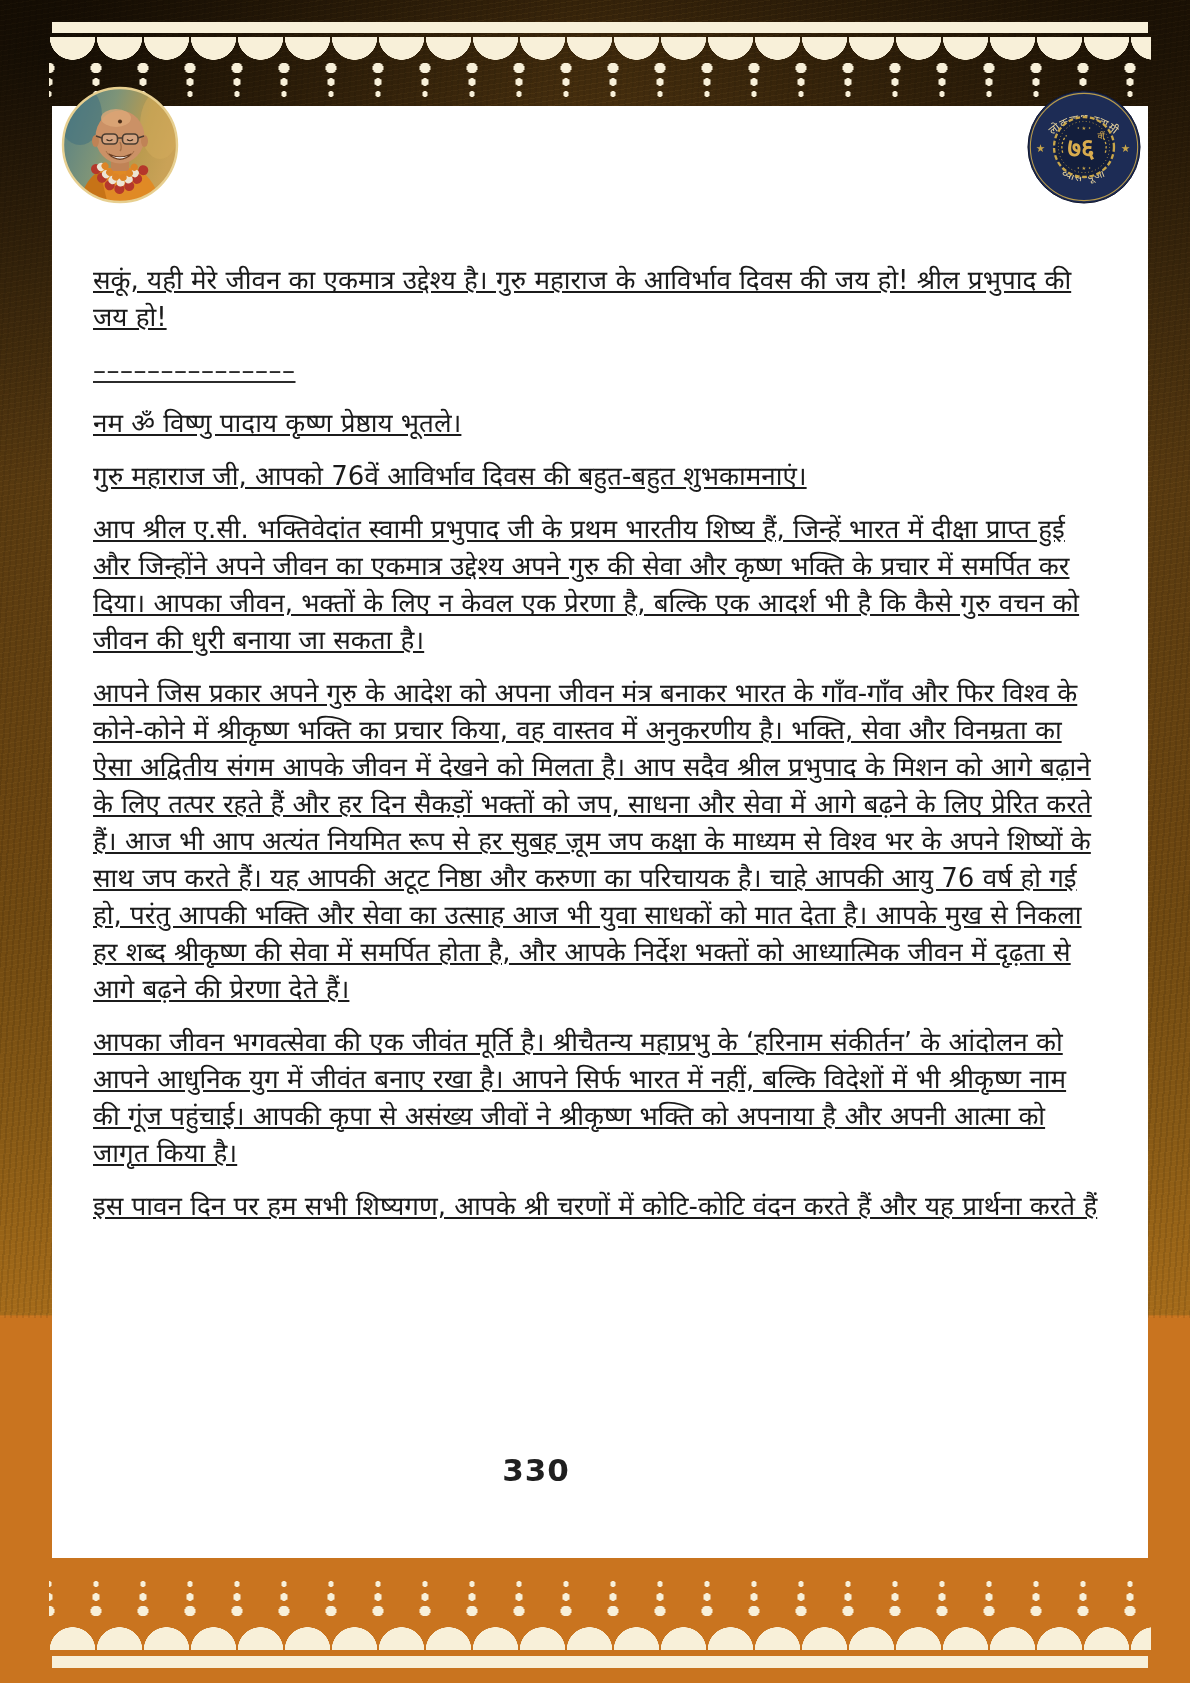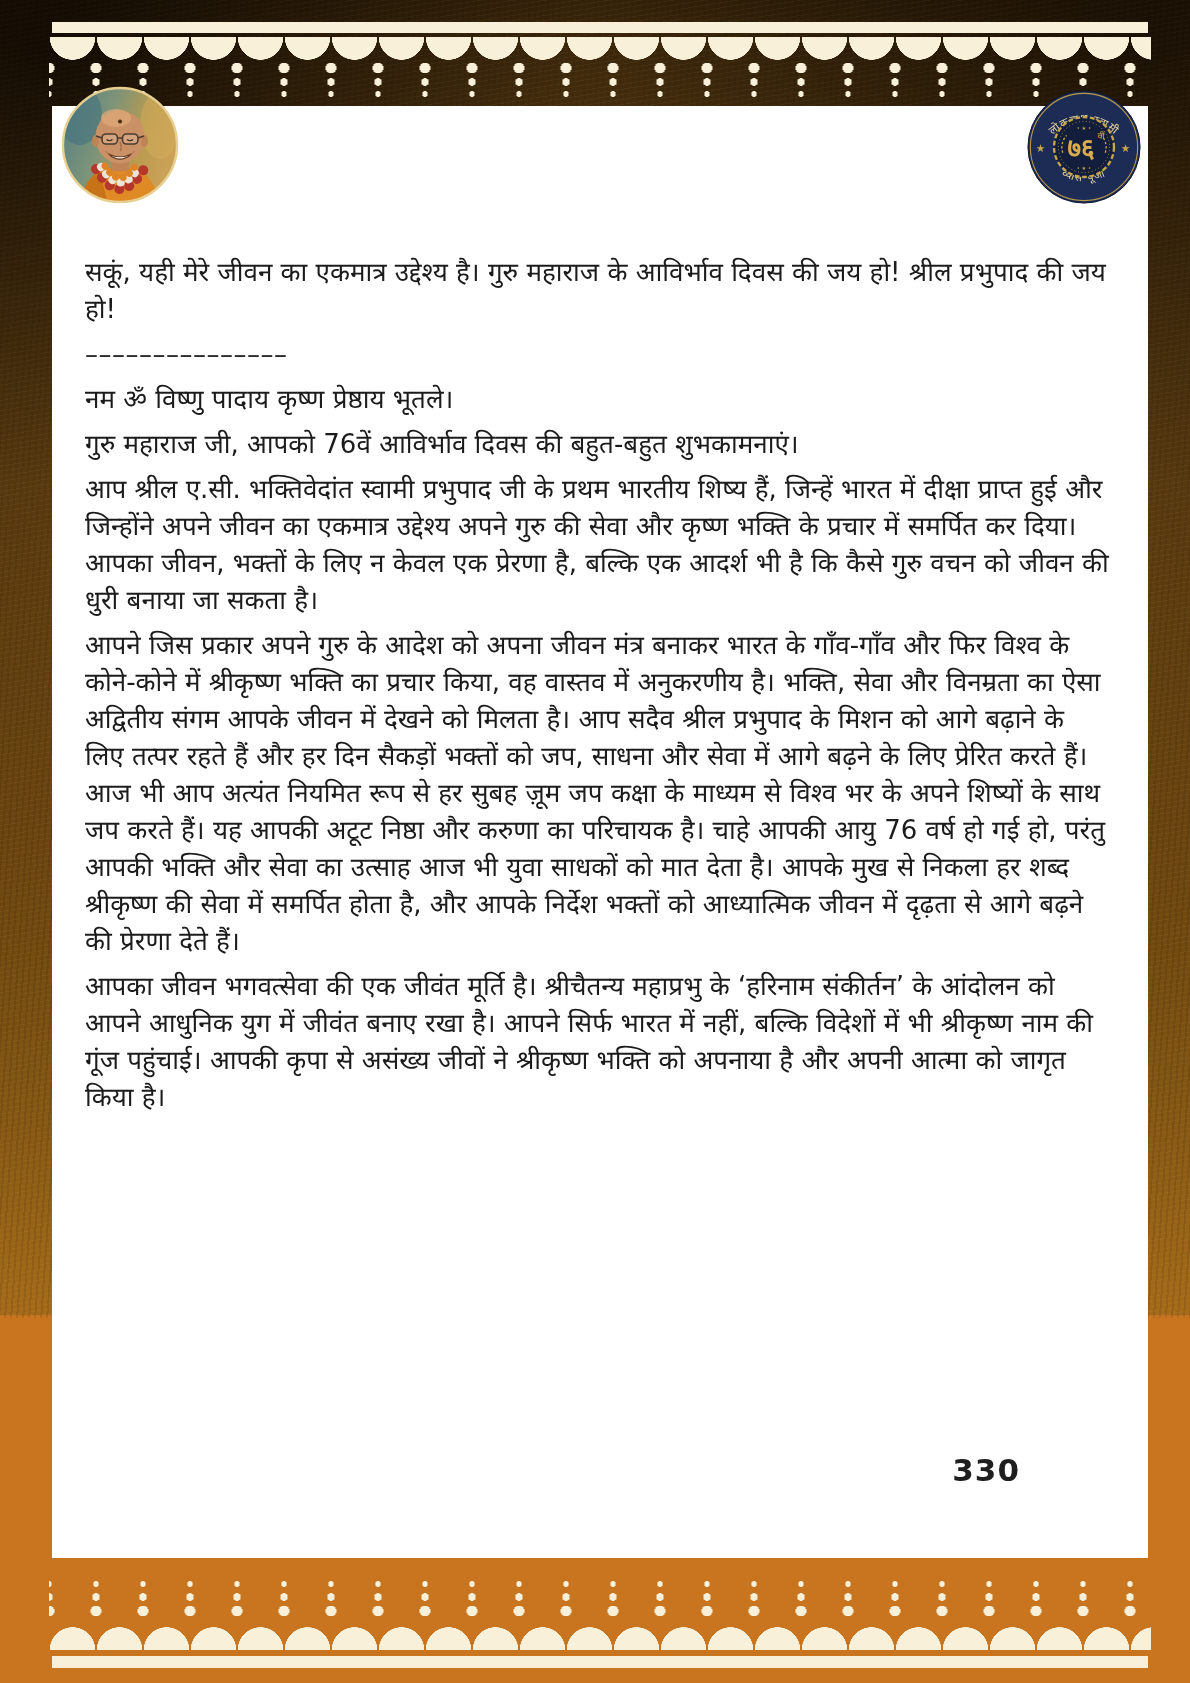--- a/index.html
+++ b/index.html
@@ -45,27 +45,27 @@
     position:absolute; left:60px; top:85px; width:120px; height:120px;
   }
   .badge {
     position:absolute; left:1026px; top:89px; width:116px; height:116px;
   }
   .letter {
     position:absolute; left:77px; top:246px; width:1040px;
     font-size:26px; line-height:37px; color:#1b1b1b;
     font-family:"DejaVu Sans","Liberation Sans",sans-serif;
   }
-  .letter p { margin:8px; }
+  .letter p { margin:16px;text-decoration:underline; }
   .divider {
     margin:46px 0 28px 0; font-size:26px; letter-spacing:0.5px; color:#2b2b2b;
   }
   .page-number {
     position:absolute; left:52px; top:1452px; width:968px;
-    text-align:right; font-size:31px; font-weight:bold; color:#1f1f1f;
+    text-align:center; font-size:31px; font-weight:bold; color:#1f1f1f;
     letter-spacing:1px;
   }
   .bottom-dots {
     position:absolute; left:49px; top:1576px; width:1102px; height:42px;
     background-image:
       radial-gradient(circle 3px   at 23.5px 8px,  #f8f0d9 96%, rgba(0,0,0,0) 100%),
       radial-gradient(circle 4px   at 23.5px 21px, #f8f0d9 96%, rgba(0,0,0,0) 100%),
       radial-gradient(circle 5.5px at 23.5px 35px, #f8f0d9 96%, rgba(0,0,0,0) 100%);
     background-size:47px 42px; background-repeat:repeat-x; background-position:23.5px 0;
   }
@@ -167,20 +167,21 @@
   </div>
 
   <div class="letter">
     <p>सकूं, यही मेरे जीवन का एकमात्र उद्देश्य है। गुरु महाराज के आविर्भाव दिवस की जय हो! श्रील प्रभुपाद की जय हो!</p>
     <p class="divider">–––––––––––––––</p>
     <p>नम ॐ विष्णु पादाय कृष्ण प्रेष्ठाय भूतले।</p>
     <p>गुरु महाराज जी, आपको 76वें आविर्भाव दिवस की बहुत-बहुत शुभकामनाएं।</p>
     <p>आप श्रील ए.सी. भक्तिवेदांत स्वामी प्रभुपाद जी के प्रथम भारतीय शिष्य हैं, जिन्हें भारत में दीक्षा प्राप्त हुई और जिन्होंने अपने जीवन का एकमात्र उद्देश्य अपने गुरु की सेवा और कृष्ण भक्ति के प्रचार में समर्पित कर दिया। आपका जीवन, भक्तों के लिए न केवल एक प्रेरणा है, बल्कि एक आदर्श भी है कि कैसे गुरु वचन को जीवन की धुरी बनाया जा सकता है।</p>
     <p>आपने जिस प्रकार अपने गुरु के आदेश को अपना जीवन मंत्र बनाकर भारत के गाँव-गाँव और फिर विश्व के कोने-कोने में श्रीकृष्ण भक्ति का प्रचार किया, वह वास्तव में अनुकरणीय है। भक्ति, सेवा और विनम्रता का ऐसा अद्वितीय संगम आपके जीवन में देखने को मिलता है। आप सदैव श्रील प्रभुपाद के मिशन को आगे बढ़ाने के लिए तत्पर रहते हैं और हर दिन सैकड़ों भक्तों को जप, साधना और सेवा में आगे बढ़ने के लिए प्रेरित करते हैं। आज भी आप अत्यंत नियमित रूप से हर सुबह ज़ूम जप कक्षा के माध्यम से विश्व भर के अपने शिष्यों के साथ जप करते हैं। यह आपकी अटूट निष्ठा और करुणा का परिचायक है। चाहे आपकी आयु 76 वर्ष हो गई हो, परंतु आपकी भक्ति और सेवा का उत्साह आज भी युवा साधकों को मात देता है। आपके मुख से निकला हर शब्द श्रीकृष्ण की सेवा में समर्पित होता है, और आपके निर्देश भक्तों को आध्यात्मिक जीवन में दृढ़ता से आगे बढ़ने की प्रेरणा देते हैं।</p>
     <p>आपका जीवन भगवत्सेवा की एक जीवंत मूर्ति है। श्रीचैतन्य महाप्रभु के ‘हरिनाम संकीर्तन’ के आंदोलन को आपने आधुनिक युग में जीवंत बनाए रखा है। आपने सिर्फ भारत में नहीं, बल्कि विदेशों में भी श्रीकृष्ण नाम की गूंज पहुंचाई। आपकी कृपा से असंख्य जीवों ने श्रीकृष्ण भक्ति को अपनाया है और अपनी आत्मा को जागृत किया है।</p>
+    <p>इस पावन दिन पर हम सभी शिष्यगण, आपके श्री चरणों में कोटि-कोटि वंदन करते हैं और यह प्रार्थना करते हैं</p>
   </div>
 
   <div class="page-number">330</div>
 
   <div class="bottom-dots"></div>
   <div class="bottom-scallops"></div>
   <div class="bottom-bar"></div>
 </div>
 
 </body></html>

